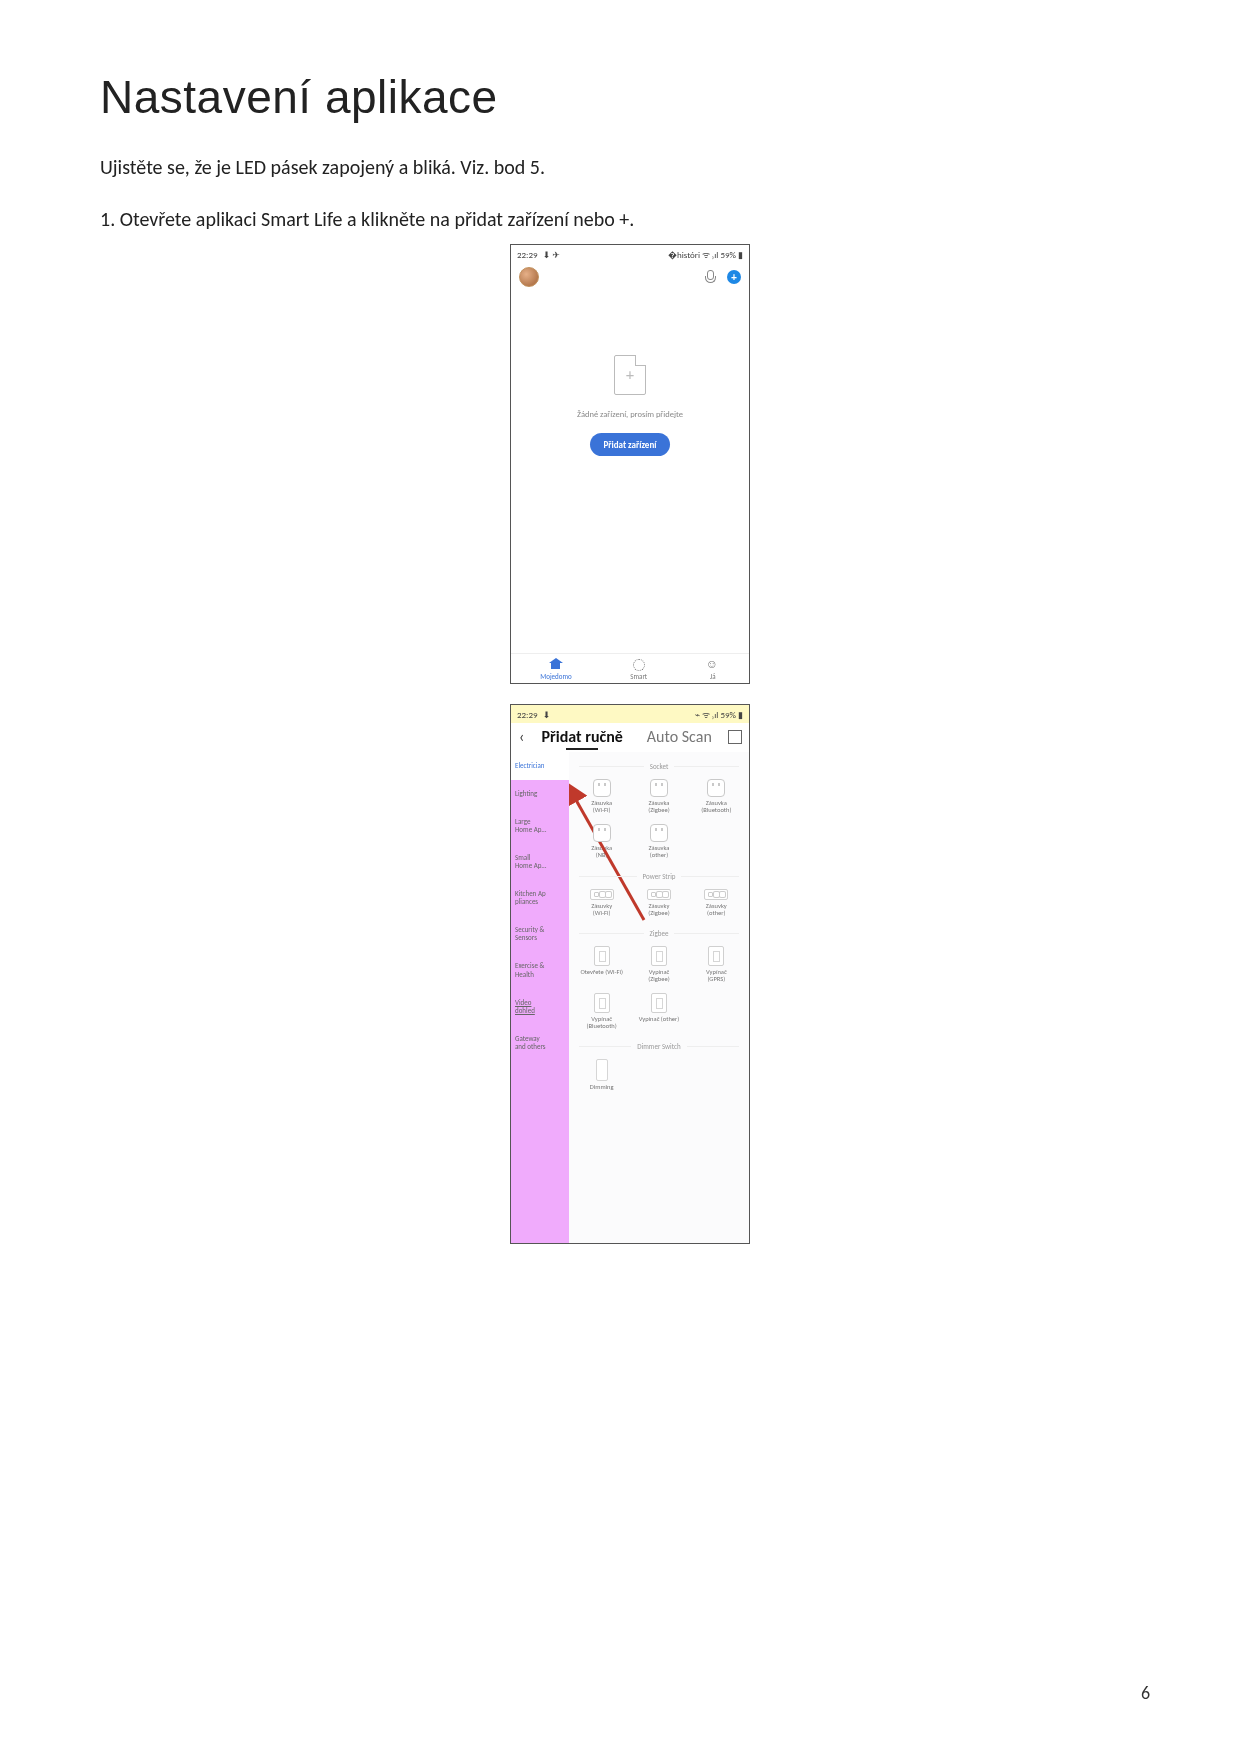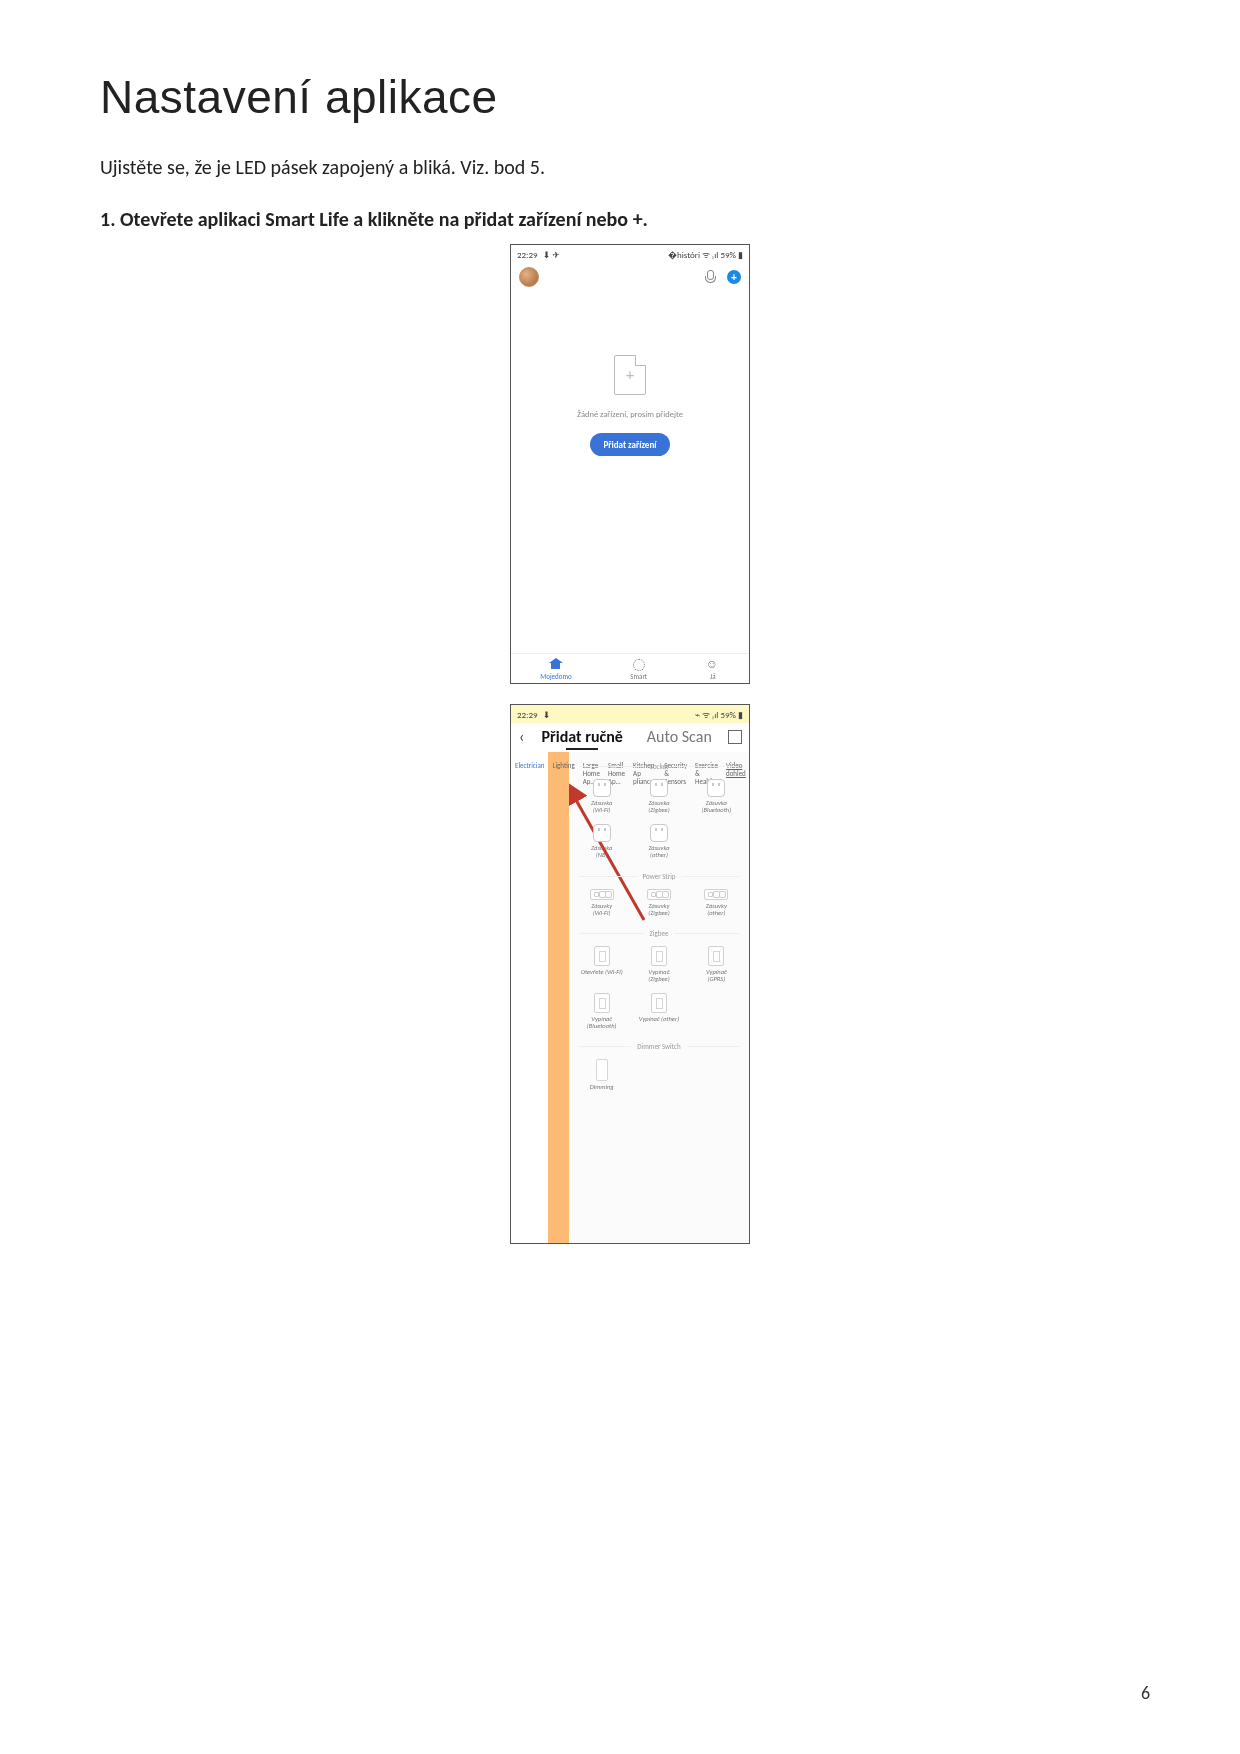--- a/index.html
+++ b/index.html
@@ -23,21 +23,21 @@
     margin: 0 0 28px 0;
     letter-spacing: 0.5px;
     color: #222;
   }
   .lead, .step-text {
     font-size: 20px;
     line-height: 1.5;
     color: #222;
   }
   .lead { margin: 18px 0 10px 0; font-weight: 400; }
-  .step-text { margin: 22px 0 10px 0; font-weight: bold; }
+  .step-text { margin: 22px 0 10px 0; }
   .step-wrap { margin-top: 8px; }
 
   
   .phone {
     width: 240px;
     border: 1px solid #555;
     margin: 8px auto 20px auto;
     background: #ffffff;
     box-sizing: border-box;
     color: #444;
@@ -165,22 +165,22 @@
   }
   .scan-icon::before, .scan-icon::after {
     content: ""; position: absolute; top: -1px; bottom: -1px; width: 3px;
     border-top: 1px solid #666; border-bottom: 1px solid #666;
   }
   .scan-icon::before { left: -1px; border-left: 1px solid #666; }
   .scan-icon::after { right: -1px; border-right: 1px solid #666; }
 
   .p2-main { display: flex; height: calc(100% - 44px); background:#fbfbfc;}
   .p2-side {
-    width: 58px; background: #fdba74;
-    display: flex; flex-direction: row;
+    width: 58px; background: #f0abfc;
+    display: flex; flex-direction: column;
     font-size: 7px; color: #666;
   }
   .p2-side .side-item {
     padding: 10px 4px; line-height: 1.15;
   }
   .p2-side .side-item.active {
     background: #fff; color: #3a73d8;
   }
   .p2-content {
     flex: 1; padding: 0 4px; position: relative;
@@ -190,21 +190,20 @@
     display: flex; align-items: center; justify-content: center;
     color: #999; font-size: 7px; margin: 10px 0 6px 0;
     position: relative;
   }
   .section-label::before, .section-label::after {
     content: ""; flex: 1; height: 1px; background: #eee; margin: 0 6px;
   }
   .grid3 {
     display: grid; grid-template-columns: repeat(3, 1fr);
     gap: 6px 0;
-    font-style: italic;
   }
   .dev {
     display: flex; flex-direction: column; align-items: center;
     gap: 3px; padding: 2px 0;
   }
   .dev .sock {
     width: 16px; height: 16px; border: 1px solid #c9c9c9;
     border-radius: 4px; position: relative; background:#fff;
   }
   .dev .sock::before, .dev .sock::after {

